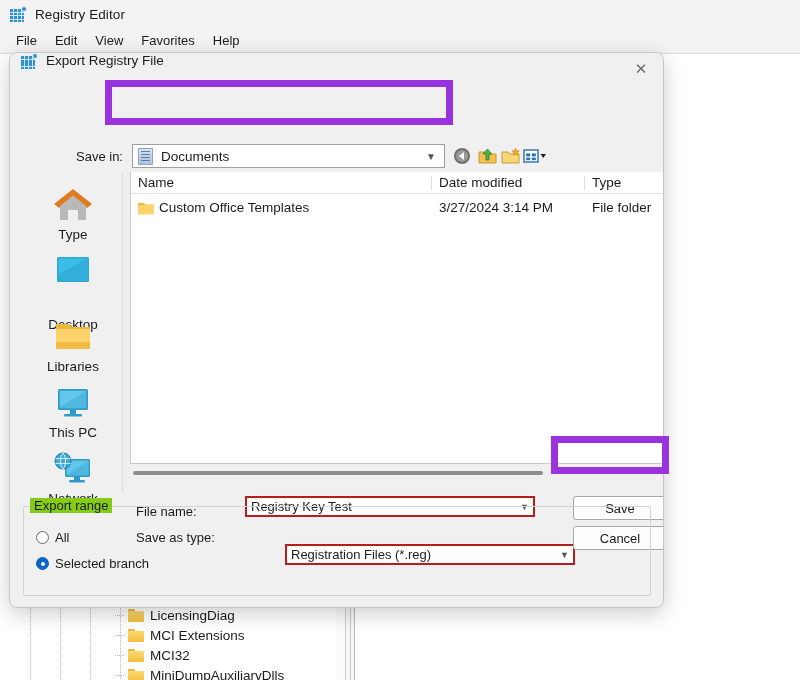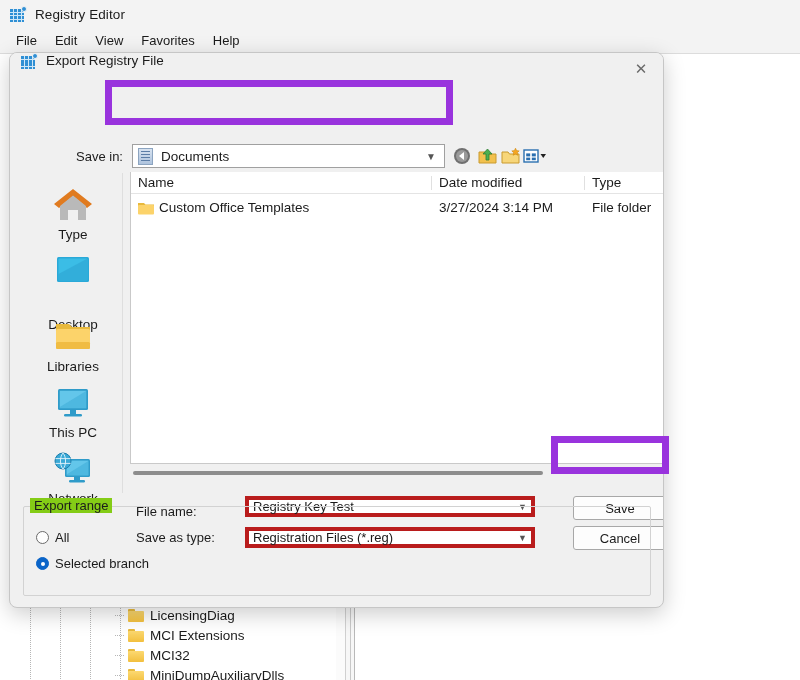--- a/index.html
+++ b/index.html
@@ -293,21 +293,21 @@
   }
 
   
   .field-label {
     position: absolute; left: 126px;
     font-size: 13px; color: #1b1b1b;
   }
   .field-combo {
     position: absolute; left: 235px;
     width: 290px; height: 21px;
-    background: #fff; border: 4px solid #b91c1c;
+    background: #fff; border: 2px solid #b91c1c;
     display: flex; align-items: center;
     padding: 0 4px;
   }
   .field-combo .val { font-size: 13px; color: #1b1b1b; flex: 1 1 auto; }
   .field-combo .caret { font-size: 9px; color: #555; }
 
   .dlg-button {
     position: absolute; left: 563px;
     width: 94px; height: 24px;
     background: #fdfdfd;
@@ -540,21 +540,21 @@
     <div id="hscroll-thumb"></div>
   </div>
 
   <div class="field-label" style="top:451px;">File name:</div>
   <div class="field-combo" style="top:443px;">
     <span class="val">Registry Key Test</span>
     <span class="caret">▼</span>
   </div>
 
   <div class="field-label" style="top:477px;">Save as type:</div>
-  <div class="field-combo" style="top:474px;">
+  <div class="field-combo" style="top:491px;margin-left:40px;">
     <span class="val">Registration Files (*.reg)</span>
     <span class="caret">▼</span>
   </div>
 
   <div class="dlg-button" style="top:443px;">Save</div>
   <div class="dlg-button" style="top:473px;">Cancel</div>
 
   <div id="export-range-group"></div>
   <div id="export-range-legend">Export range</div>
 

